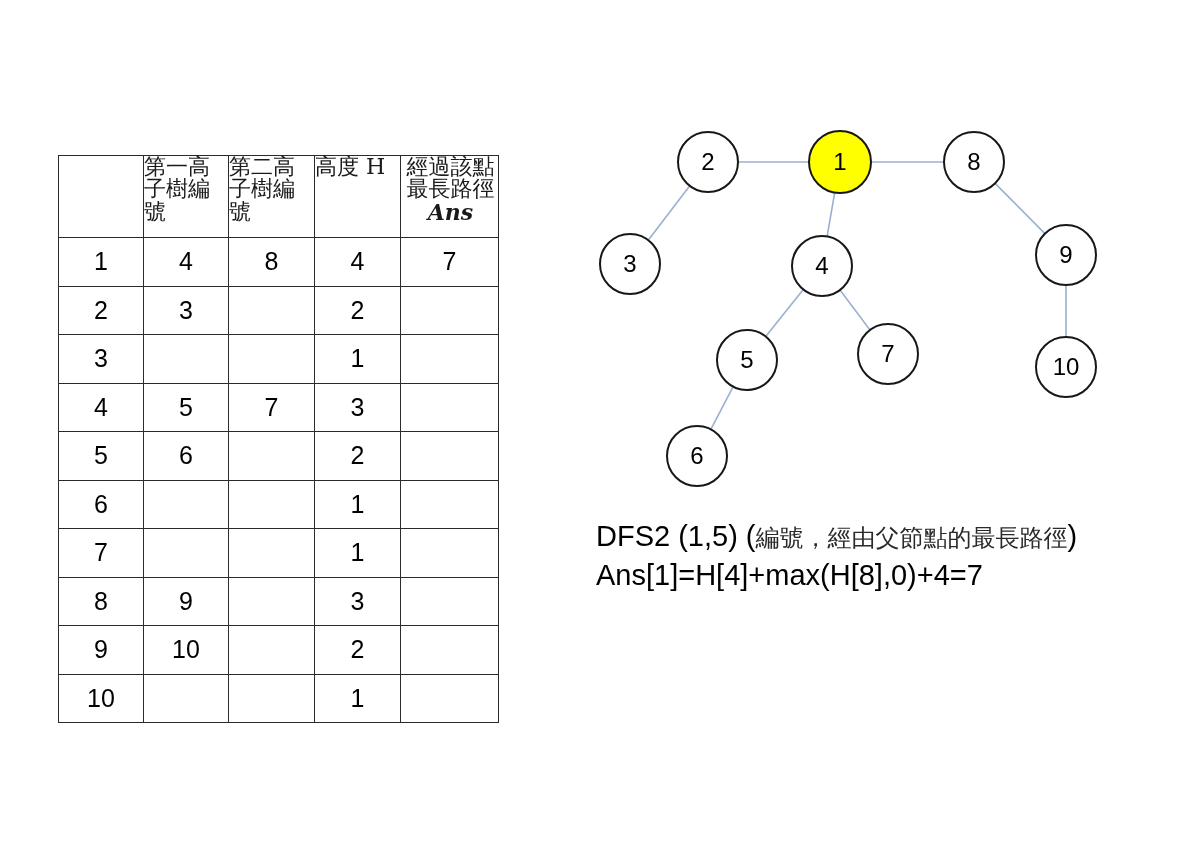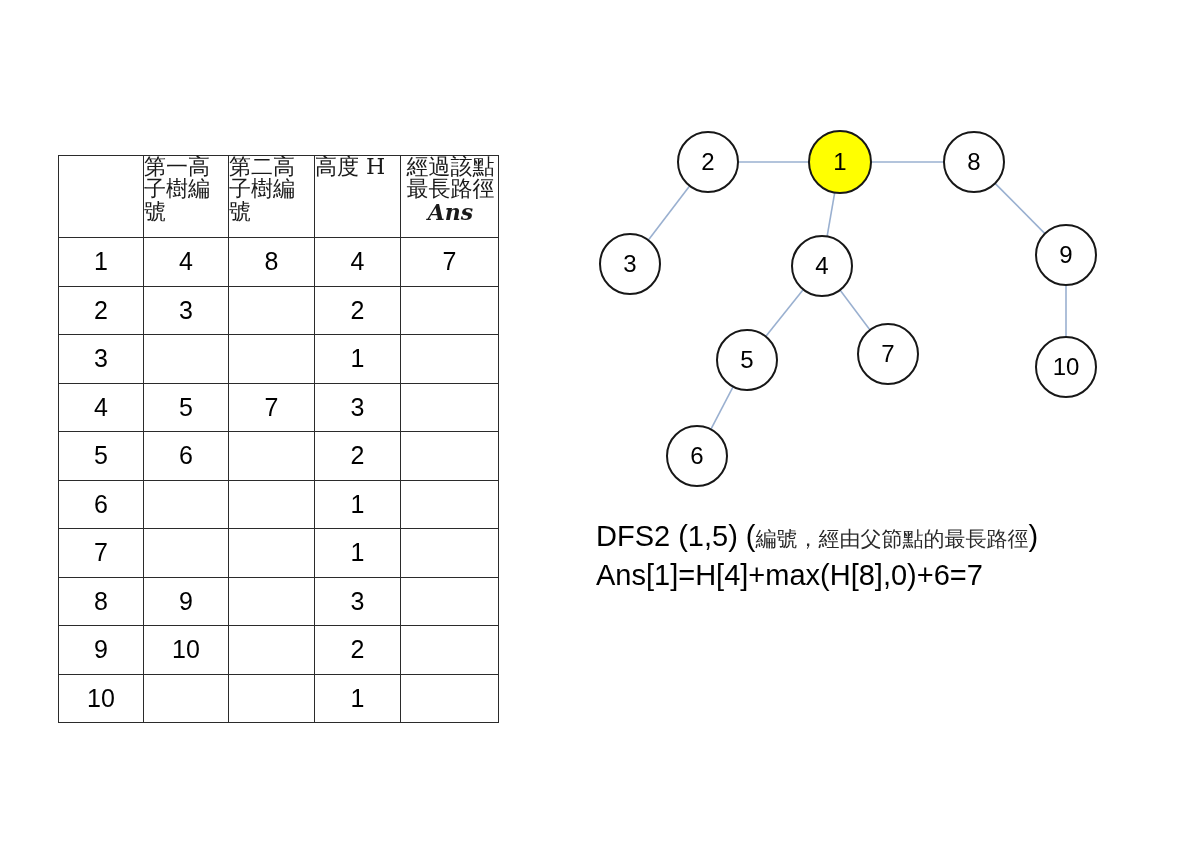--- a/index.html
+++ b/index.html
@@ -117,21 +117,21 @@
     width: 560px;
     font-family: "Liberation Sans", sans-serif;
     font-size: 29px;
     line-height: 1.33;
     color: #000000;
     white-space: nowrap;
   }
   #caption .line { display: block; }
   #caption .cjk-small {
     font-family: Liberation Sans, sans-serif;
-    font-size: 21px;
+    font-size: 24px;
     color: #2a2a2a;
   }
 </style>
 </head>
 <body>
 
 <div id="dp-table-wrap">
   <table class="dp-table">
     <colgroup>
       <col class="c0">
@@ -279,14 +279,14 @@
         <span>9</span>
       </div>
       <div class="tree-node" style="left: 460px; top: 226px; width: 62px; height: 62px;">
         <span>10</span>
       </div>
     </div>
 </div>
 
 <div id="caption">
   <span class="line"><span>DFS2 (1,5) (</span><span class="cjk-small">編號，經由父節點的最長路徑</span><span>)</span></span>
-  <span class="line">Ans[1]=H[4]+max(H[8],0)+6=7</span>
+  <span class="line">Ans[1]=H[4]+max(H[8],0)+4=7</span>
 </div>
 
 </body></html>

